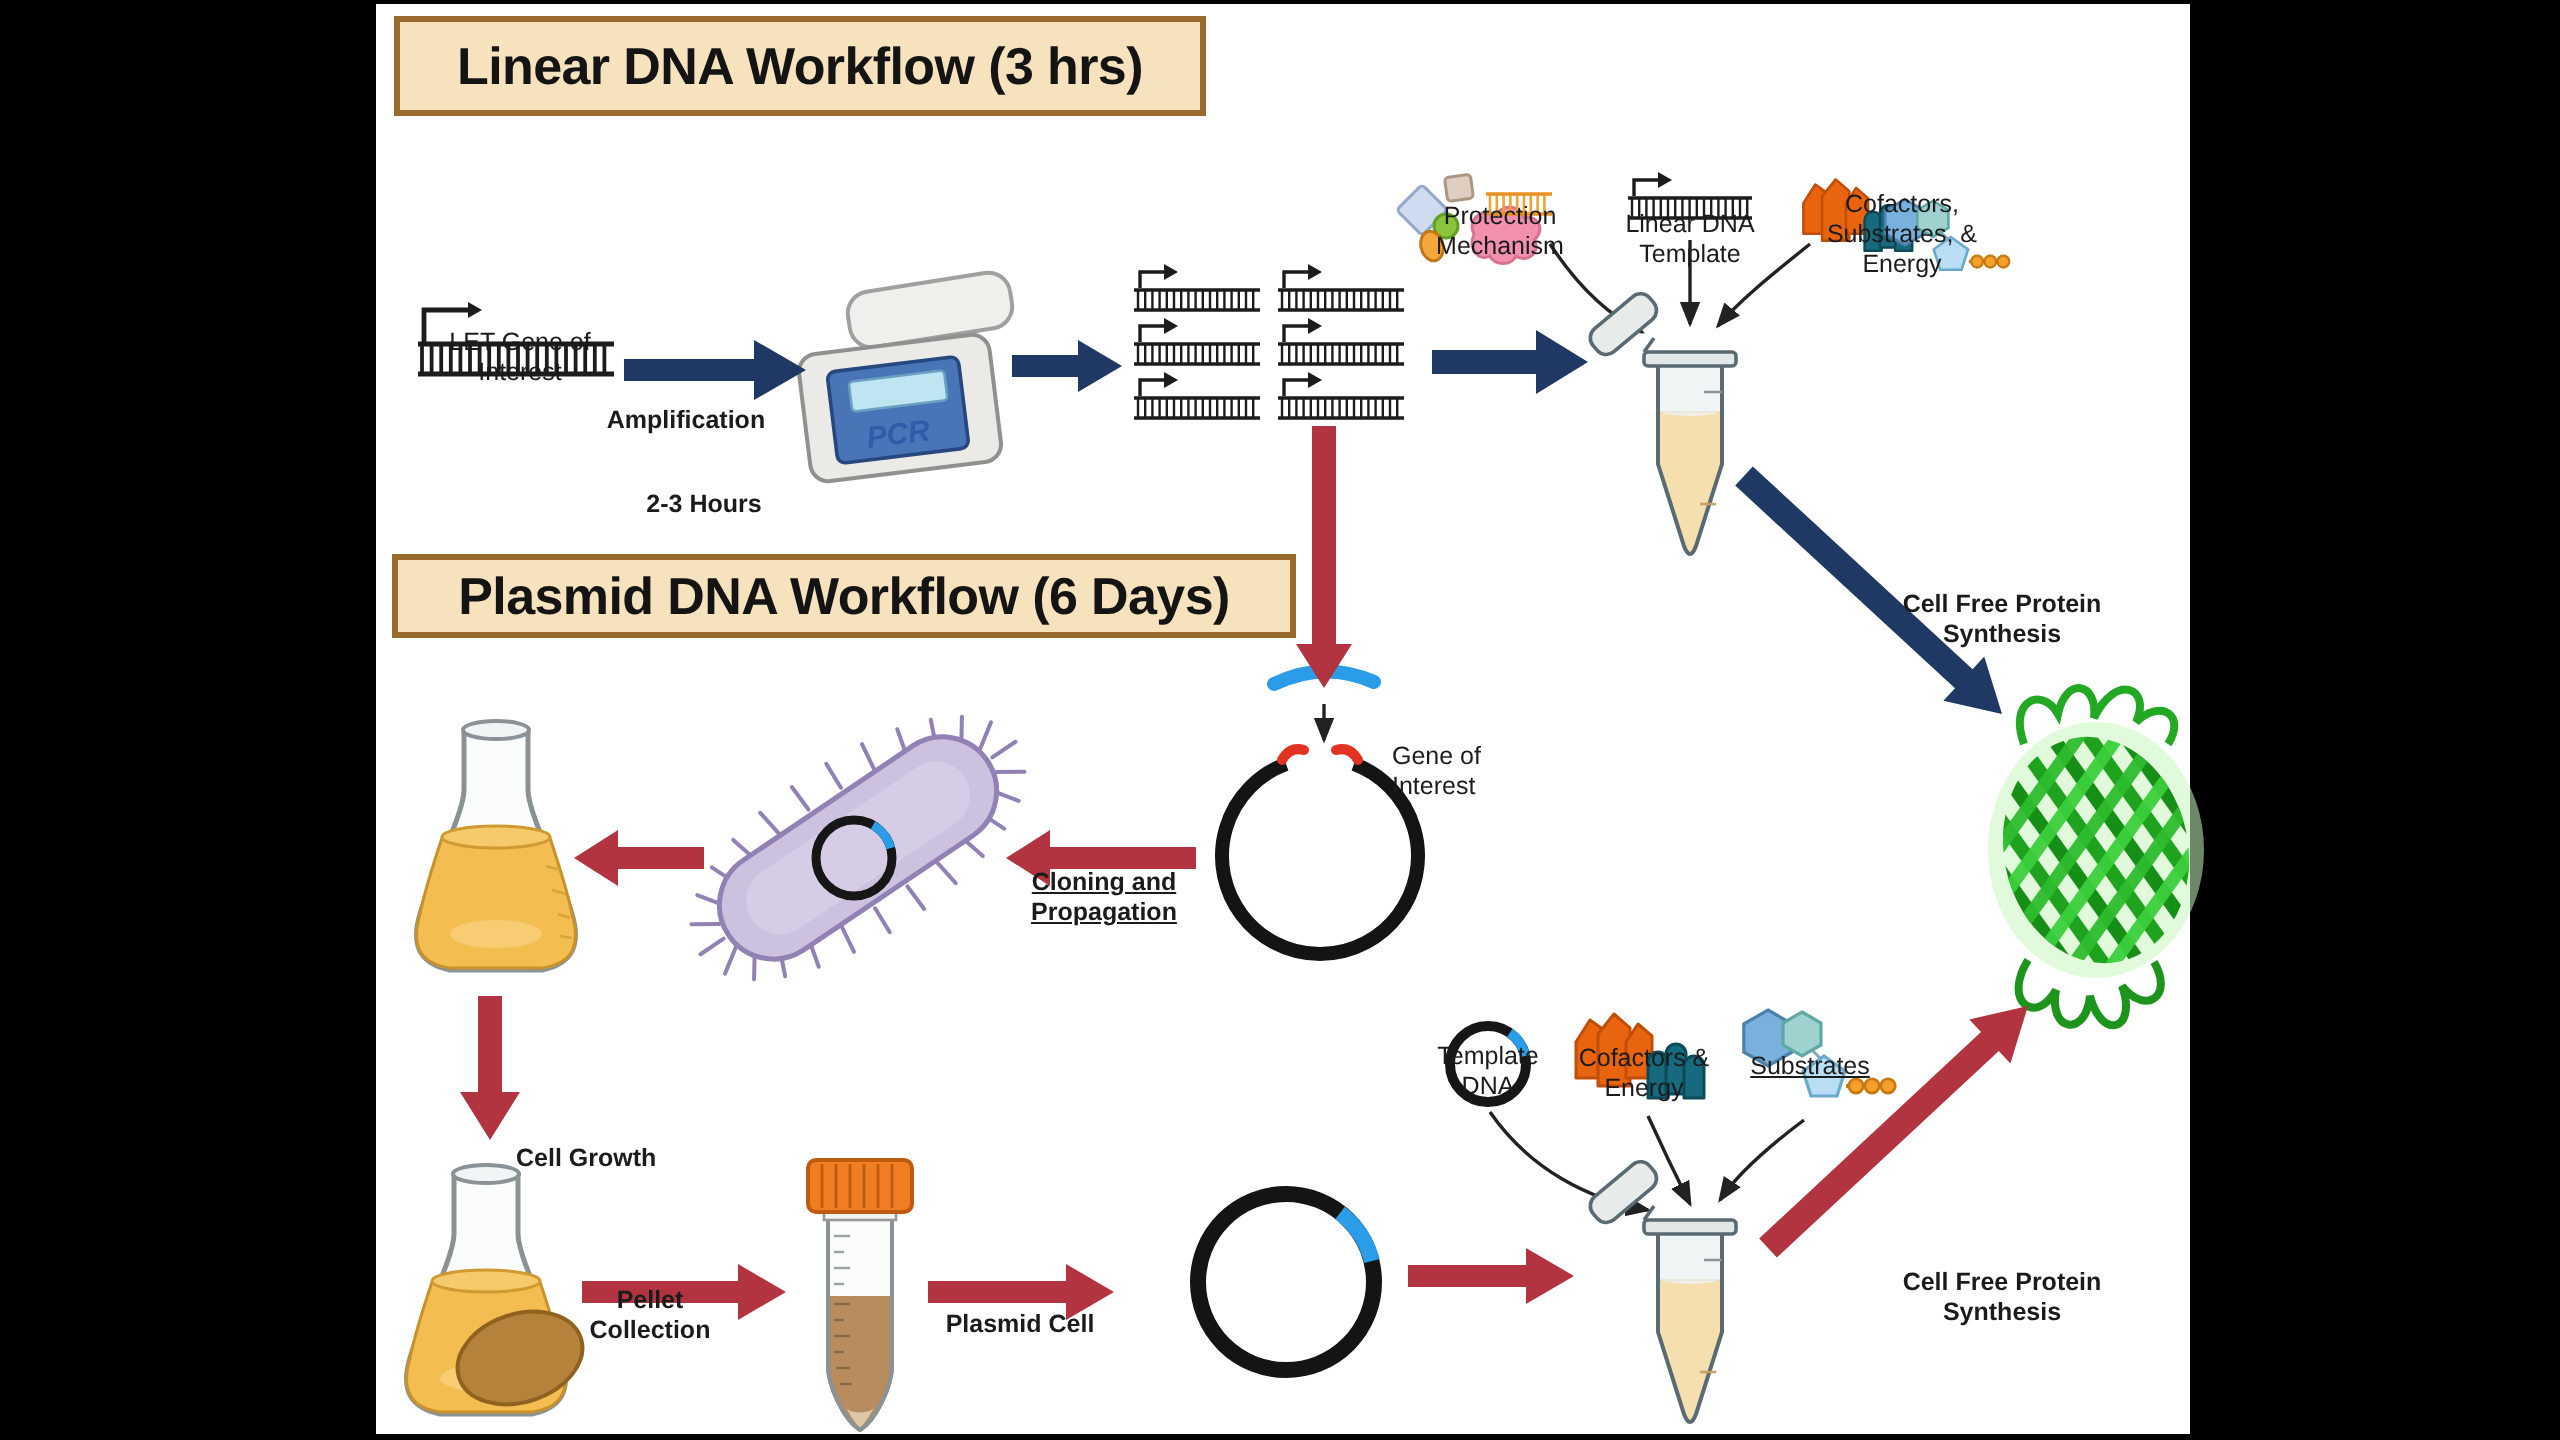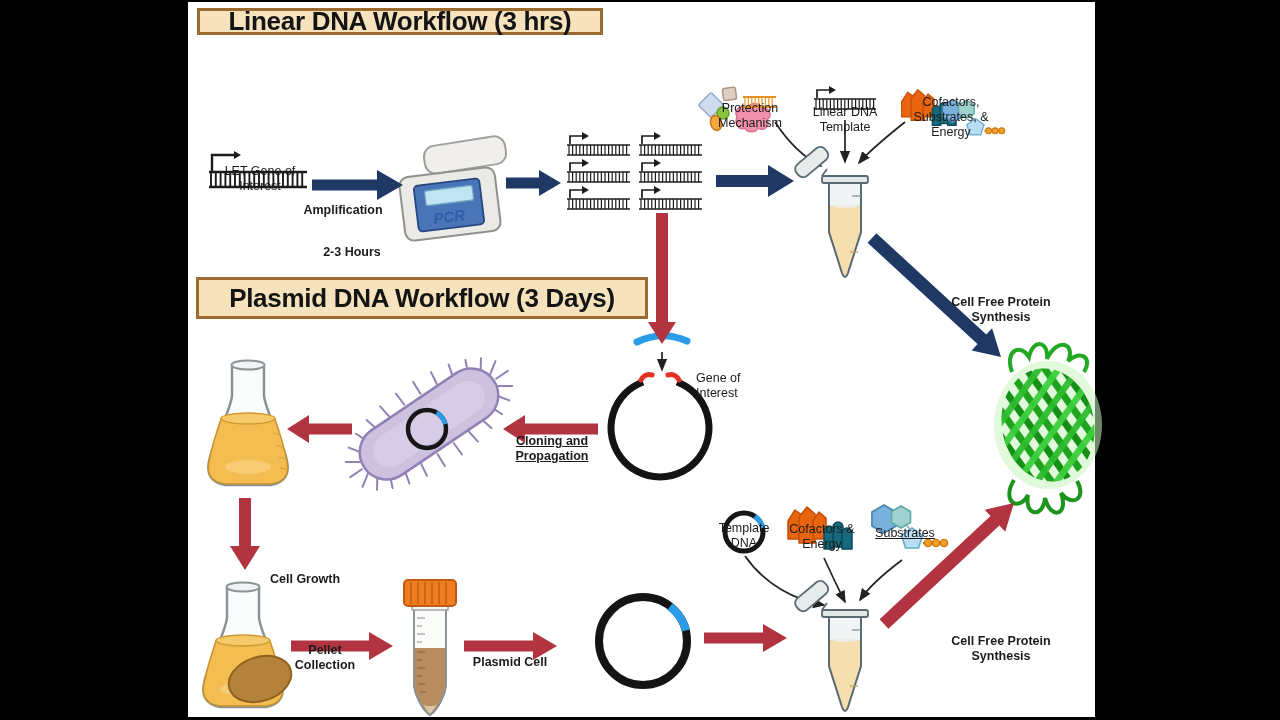--- a/index.html
+++ b/index.html
@@ -449,42 +449,42 @@
         <polygon points="598.0,423.5 525.0,423.5 525.0,415.0 503.0,429.0 525.0,443.0 525.0,434.5 598.0,434.5" fill="#b23441"></polygon>
         <polygon points="352.0,423.5 309.0,423.5 309.0,415.0 287.0,429.0 309.0,443.0 309.0,434.5 352.0,434.5" fill="#b23441"></polygon>
         <polygon points="239.0,498.0 239.0,546.0 230.0,546.0 245.0,570.0 260.0,546.0 251.0,546.0 251.0,498.0" fill="#b23441"></polygon>
         <polygon points="291.0,651.5 369.0,651.5 369.0,660.0 393.0,646.0 369.0,632.0 369.0,640.5 291.0,640.5" fill="#b23441"></polygon>
         <polygon points="464.0,651.5 533.0,651.5 533.0,660.0 557.0,646.0 533.0,632.0 533.0,640.5 464.0,640.5" fill="#b23441"></polygon>
         <polygon points="704.0,643.5 763.0,643.5 763.0,652.0 787.0,638.0 763.0,624.0 763.0,632.5 704.0,632.5" fill="#b23441"></polygon>
         <polygon points="888.4,628.8 999.4,525.5 1005.2,531.7 1014.0,503.0 984.7,509.7 990.5,516.0 879.6,619.2" fill="#b23441"></polygon>
       </g>
   </svg>
 
-  <div class="title-box" style="left:197px;top:8px;width:406px;height:27px;">Linear DNA Workflow (3 hrs)</div>
-  <div class="title-box" style="left:196px;top:277px;width:452px;height:42px;">Plasmid DNA Workflow (3 Days)</div>
+  <div class="title-box" style="left:197px;top:8px;width:406px;height:50px;">Linear DNA Workflow (3 hrs)</div>
+  <div class="title-box" style="left:196px;top:277px;width:452px;height:42px;">Plasmid DNA Workflow (6 Days)</div>
 
   <div class="lbl center" style="left:200px;top:120px;width:120px;">LET Gene of
 Interest</div>
   <div class="lbl center bold" style="left:290px;top:159px;width:106px;text-align:center;">Amplification</div>
   <div class="lbl center bold" style="left:299px;top:201px;width:106px;">2-3 Hours</div>
   <div class="lbl center" style="left:698px;top:57px;width:104px;">Protection
 Mechanism</div>
   <div class="lbl center" style="left:795px;top:61px;width:100px;">Linear DNA
 Template</div>
   <div class="lbl center" style="left:898px;top:51px;width:106px;">Cofactors,
 Substrates, &amp;
 Energy</div>
   <div class="lbl center bold" style="left:926px;top:251px;width:150px;">Cell Free Protein
 Synthesis</div>
 
   <div class="lbl" style="left:696px;top:327px;width:70px;">Gene of
 Interest</div>
   <div class="lbl center bold" style="left:500px;top:390px;width:104px;text-decoration:underline;">Cloning and
 Propagation</div>
-  <div class="lbl bold" style="left:270px;top:528px;width:90px;">Cell Growth</div>
+  <div class="lbl bold" style="left:258px;top:528px;width:90px;">Cell Growth</div>
   <div class="lbl center bold" style="left:283px;top:599px;width:84px;">Pellet
 Collection</div>
   <div class="lbl center bold" style="left:458px;top:611px;width:104px;">Plasmid Cell</div>
   <div class="lbl center" style="left:706px;top:477px;width:76px;">Template
 DNA</div>
   <div class="lbl center" style="left:780px;top:478px;width:84px;">Cofactors &amp;
 Energy</div>
   <div class="lbl center" style="left:863px;top:482px;width:84px;text-decoration:underline;">Substrates</div>
   <div class="lbl center bold" style="left:926px;top:590px;width:150px;">Cell Free Protein
 Synthesis</div>

